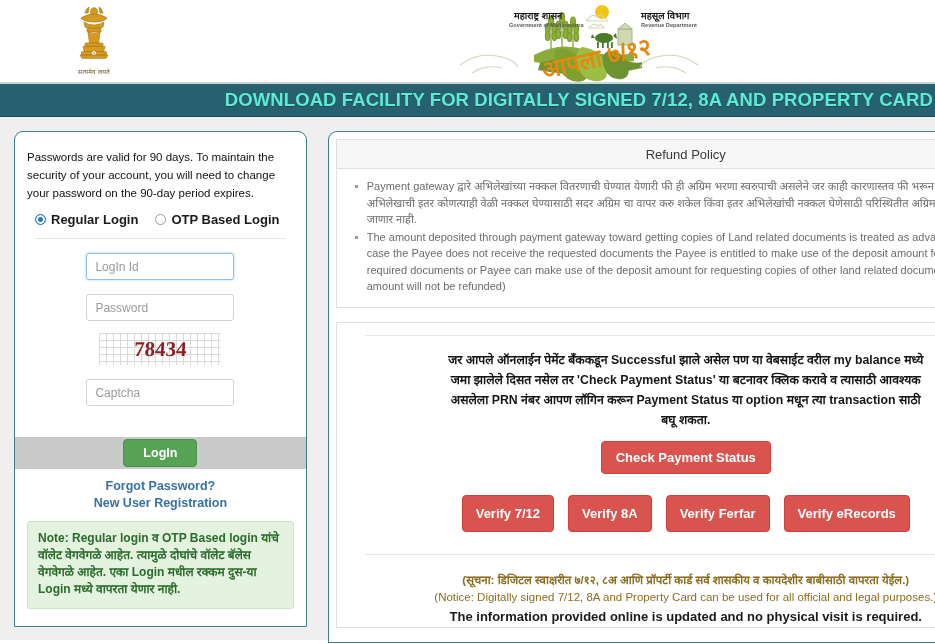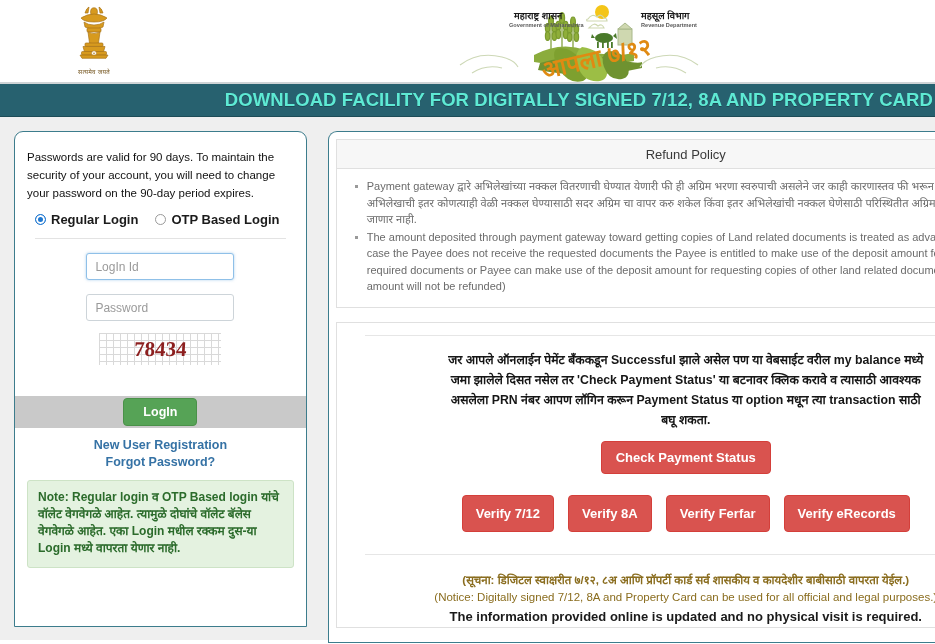--- a/index.html
+++ b/index.html
@@ -372,29 +372,30 @@
         <div class="divider"></div>
 
         <div class="field-wrap">
           <input class="txt focused" type="text" placeholder="LogIn Id" style="">
           <input class="txt" type="password" placeholder="Password" style="">
 
           <div class="captcha-box">
             <span class="captcha-text">78434</span>
           </div>
 
+          <input class="txt" type="text" placeholder="Captcha" style="">
         </div>
 
         <div class="login-btn-bar">
           <button class="login-btn">LogIn</button>
         </div>
 
         <div class="links">
+          <a class="link">Forgot Password?</a>
           <a class="link">New User Registration</a>
-          <a class="link">Forgot Password?</a>
         </div>
 
         <div class="note-box">Note: Regular login व OTP Based login यांचे वॉलेट वेगवेगळे आहेत. त्यामुळे दोघांचे वॉलेट बॅलेस वेगवेगळे आहेत. एका Login मधील रक्कम दुस-या Login मध्ये वापरता येणार नाही.</div>
       </div>
 
       <div class="right-panel">
 
         <div class="card">
           <div class="card-head">
             <div class="card-head-title">Refund Policy</div>

